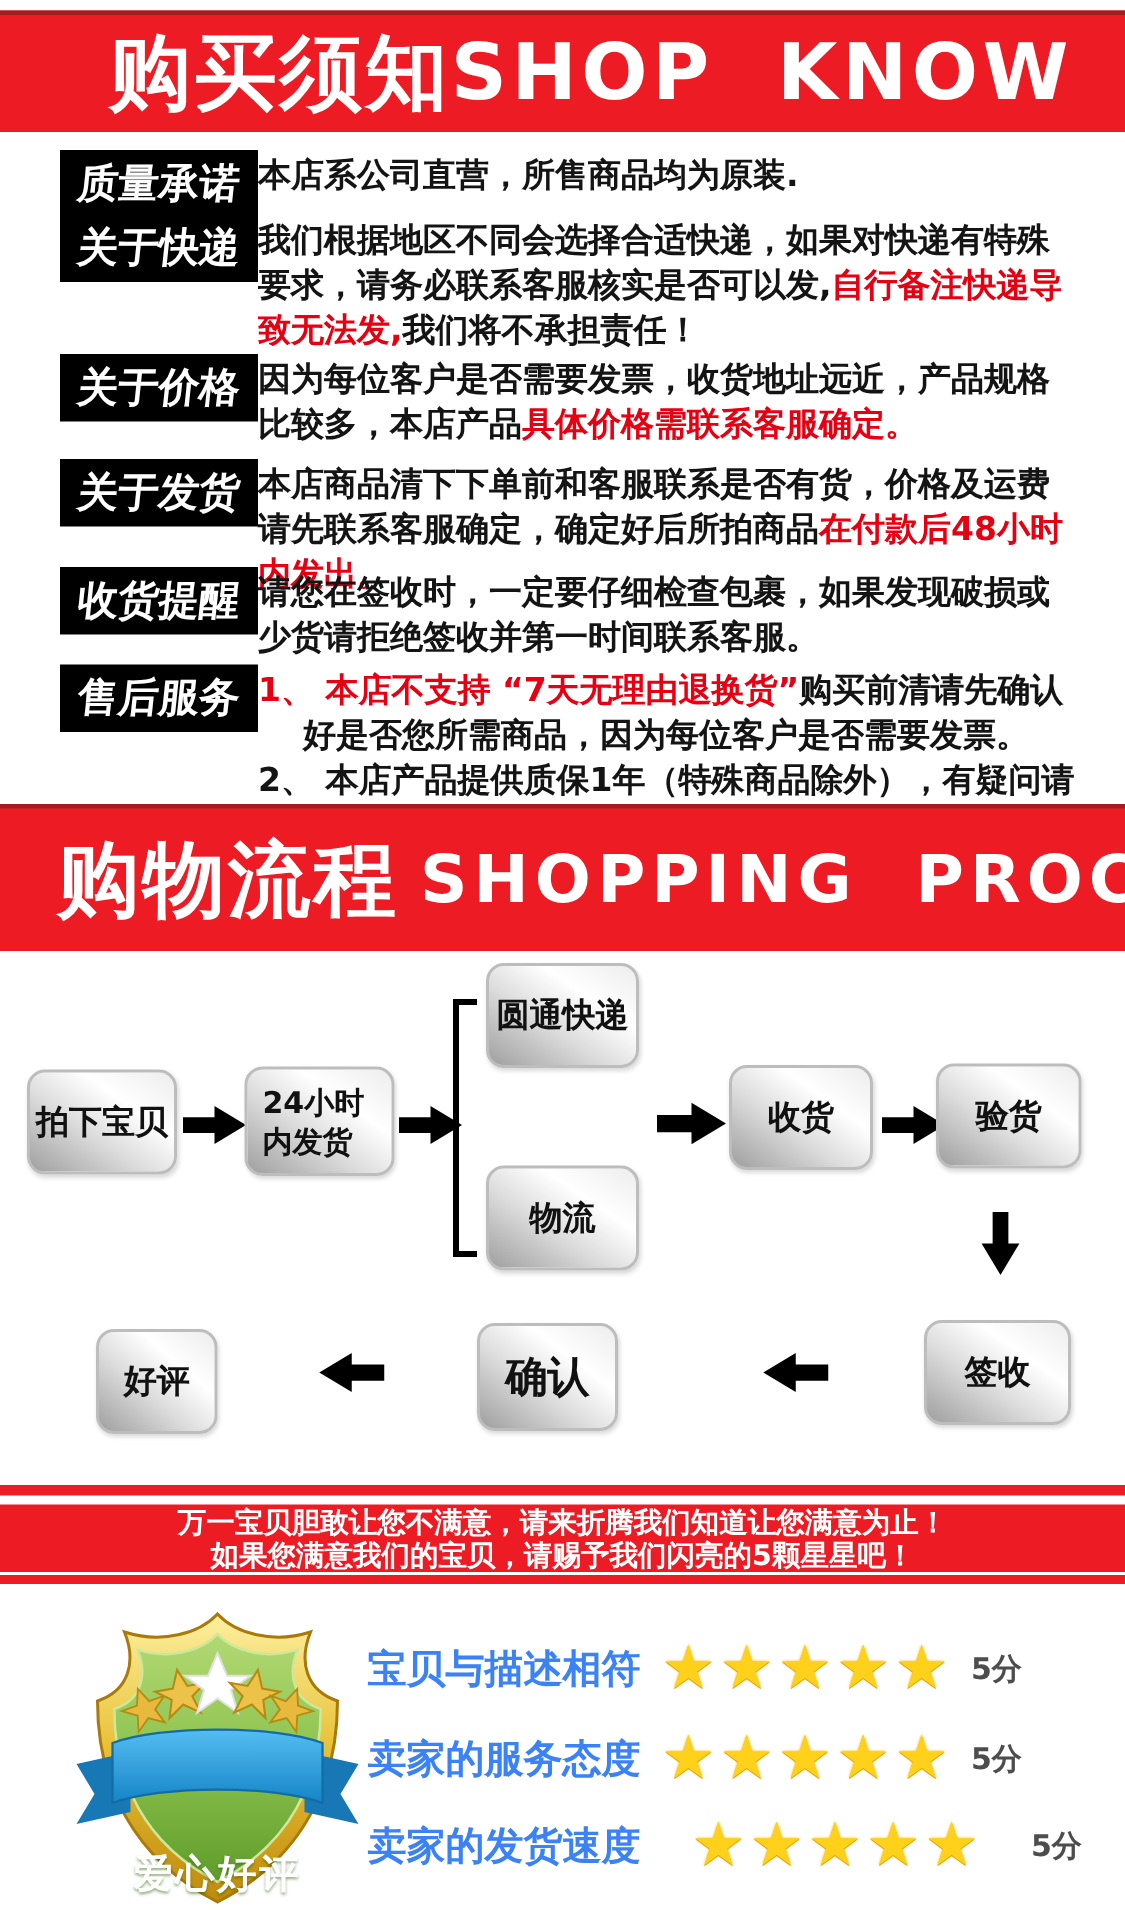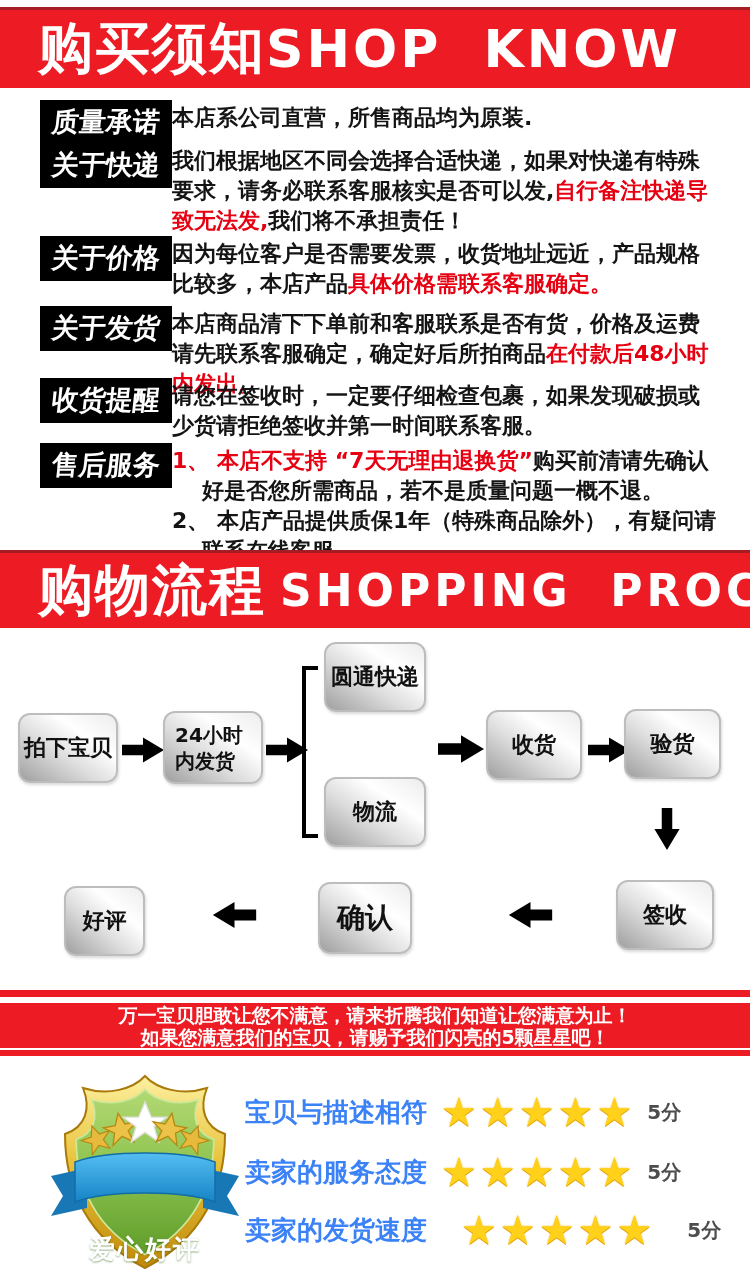--- a/index.html
+++ b/index.html
@@ -1,22 +1,22 @@
 <!DOCTYPE html>
 <html><head>
 <meta charset="utf-8">
 <style>
   * { margin:0; padding:0; box-sizing:border-box; }
   body { background:#fff; font-family:"DejaVu Sans","Liberation Sans",sans-serif; }
   .canvas { position:relative; width:750px; height:1273px; background:#fff; overflow:hidden; margin:0 auto; }
 
   
   .banner { position:absolute; left:0; width:750px; background:#ed1c24; border-top:3px solid #a61c23; color:#fff; display:flex; align-items:center; padding-left:38px; }
-  .banner1 { top:7px; height:81px; }
-  .banner2 { top:550px; height:78px; }
+  .banner1 { top:7px; height:81px;justify-content:center; }
+  .banner2 { top:536px; height:98px; }
   .banner .cn { font-size:55px; font-weight:700; letter-spacing:2px; white-space:pre; }
   .banner .en { font-size:52px; font-weight:700; letter-spacing:3px; white-space:pre; }
   .banner2 .en { font-size:44px; margin-left:14px; letter-spacing:4px; }
 
   
   .notice { position:absolute; left:40px; width:678px; display:flex; align-items:flex-start; }
   .notice-label { flex:0 0 132px; background:#000; color:#fff; font-size:27px; font-weight:700; text-align:center; padding:4px 0 5px; }
   .notice-label span { display:inline-block; transform:skewX(-6deg); }
   .notice-text { font-size:22px; line-height:30px; font-weight:600; color:#141414; padding-top:3px; }
   .red { color:#e60012; }
@@ -81,21 +81,21 @@
   </div>
 
   <div class="notice" style="top:378px">
     <div class="notice-label"><span>收货提醒</span></div>
     <div class="notice-text"><span>请您在签收时，一定要仔细检查包裹，如果发现破损或少货请拒绝签收并第一时间联系客服。</span><span class="red"></span><span></span></div>
   </div>
 
   <div class="notice" style="top:443px">
     <div class="notice-label"><span>售后服务</span></div>
     <div class="notice-text">
-      <div class="as-item"><span class="red">1、 本店不支持 “7天无理由退换货”</span><span>购买前清请先确认好是否您所需商品，若不是质量问题一概不退。</span></div>
+      <div class="as-item"><span class="red">1、 本店不支持 “7天无理由退换货”</span><span>购买前清请先确认好是否您所需商品，因为每位客户是否需要发票。</span></div>
       <div class="as-item"><span>2、 本店产品提供质保1年（特殊商品除外），有疑问请联系在线客服。</span></div>
     </div>
   </div>
 
   <div class="banner banner2">
     <span class="cn">购物流程</span>
       <span class="en">SHOPPING  PROCESS</span>
   </div>
 
   <div class="fbox" style="left:18px;top:713px;width:100px;height:70px">

